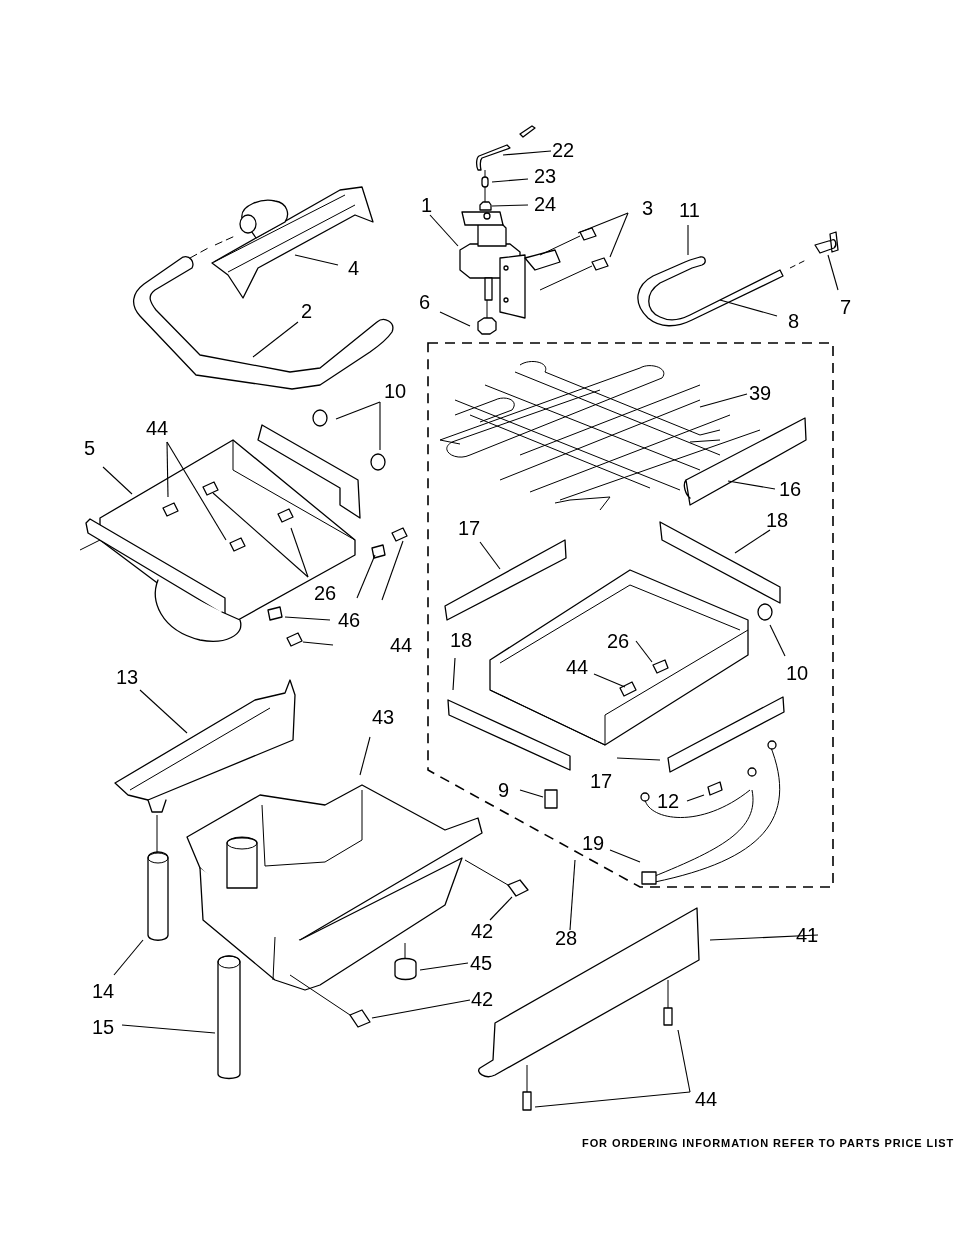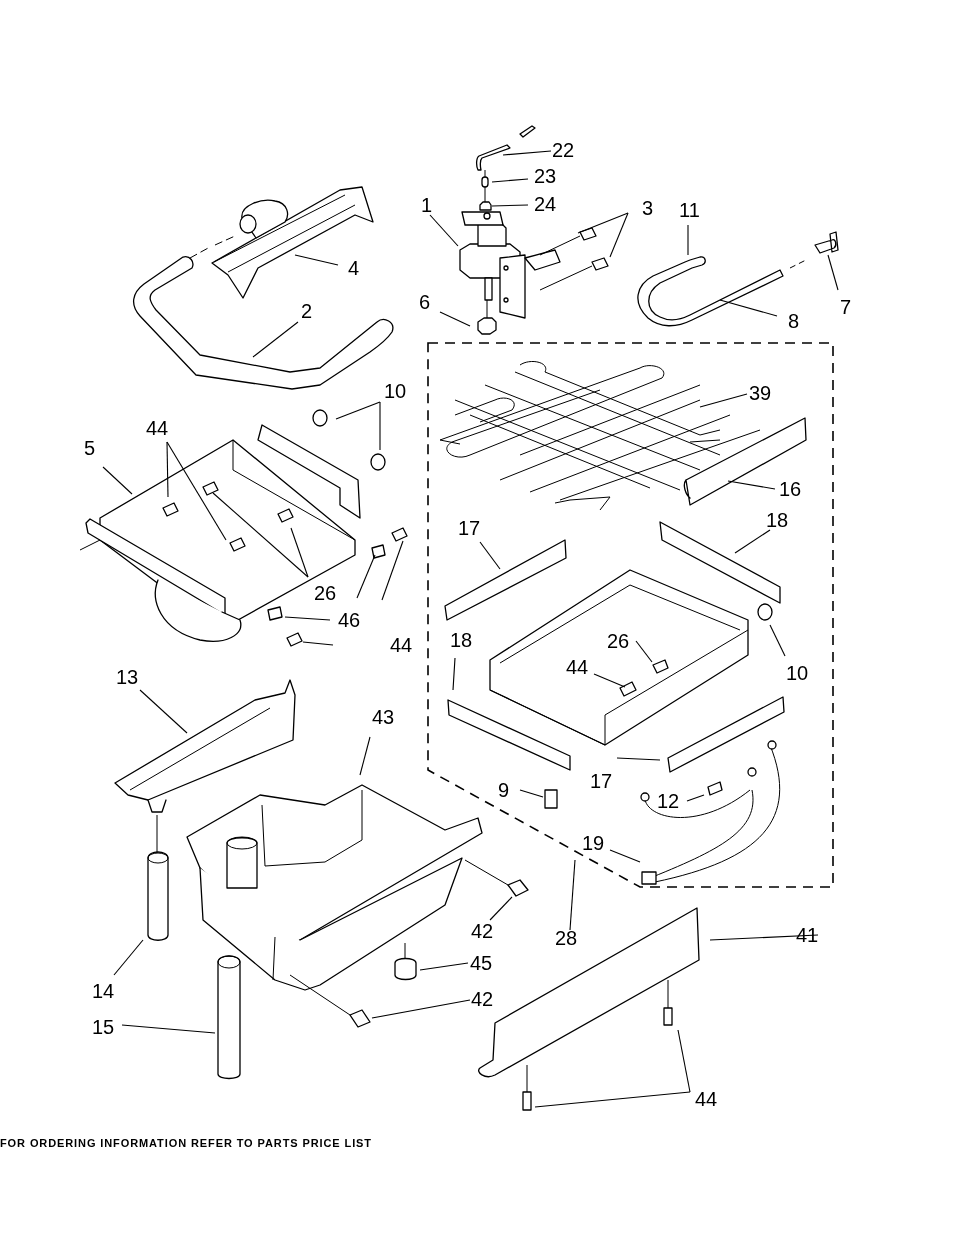--- a/index.html
+++ b/index.html
@@ -3,21 +3,21 @@
 <meta charset="utf-8">
 <style>
   html,body{margin:0;padding:0;background:#fff;}
   body{width:954px;height:1235px;position:relative;overflow:hidden;font-family:"Liberation Sans",sans-serif;}
   svg#diagram{position:absolute;left:0;top:0;}
   .part{fill:#fff;stroke:#000;stroke-width:1.3;stroke-linejoin:round;stroke-linecap:round;}
   .thin{fill:none;stroke:#000;stroke-width:1;}
   .leader{stroke:#000;stroke-width:1.1;fill:none;}
   .dash{fill:none;stroke:#000;stroke-width:1.6;stroke-dasharray:10 7;}
   .lbl{font-family:"Liberation Sans",sans-serif;font-size:20px;fill:#000;}
-  .footer{position:absolute;left:0;width:954px;top:1137px;text-align:left;font-family:"Liberation Sans",sans-serif;font-weight:bold;font-size:11px;letter-spacing:0.9px;color:#000;}
+  .footer{position:absolute;left:0;width:954px;top:1137px;text-align:right;font-family:"Liberation Sans",sans-serif;font-weight:bold;font-size:11px;letter-spacing:0.9px;color:#000;}
 </style>
 </head>
 <body>
 
 <svg id="diagram" width="954" height="1235" viewBox="0 0 954 1235">
 
   <g>
     <path class="part" d="M212,263 L340,190 L362,187 L373,222 L355,215 L258,268 L243,298 L228,275 Z"></path>
     <path class="part" d="M242,218 C240,205 262,198 275,201 C288,203 290,215 285,222 L256,238 Z"></path>
     <ellipse class="part" cx="248" cy="224" rx="8" ry="9"></ellipse>

